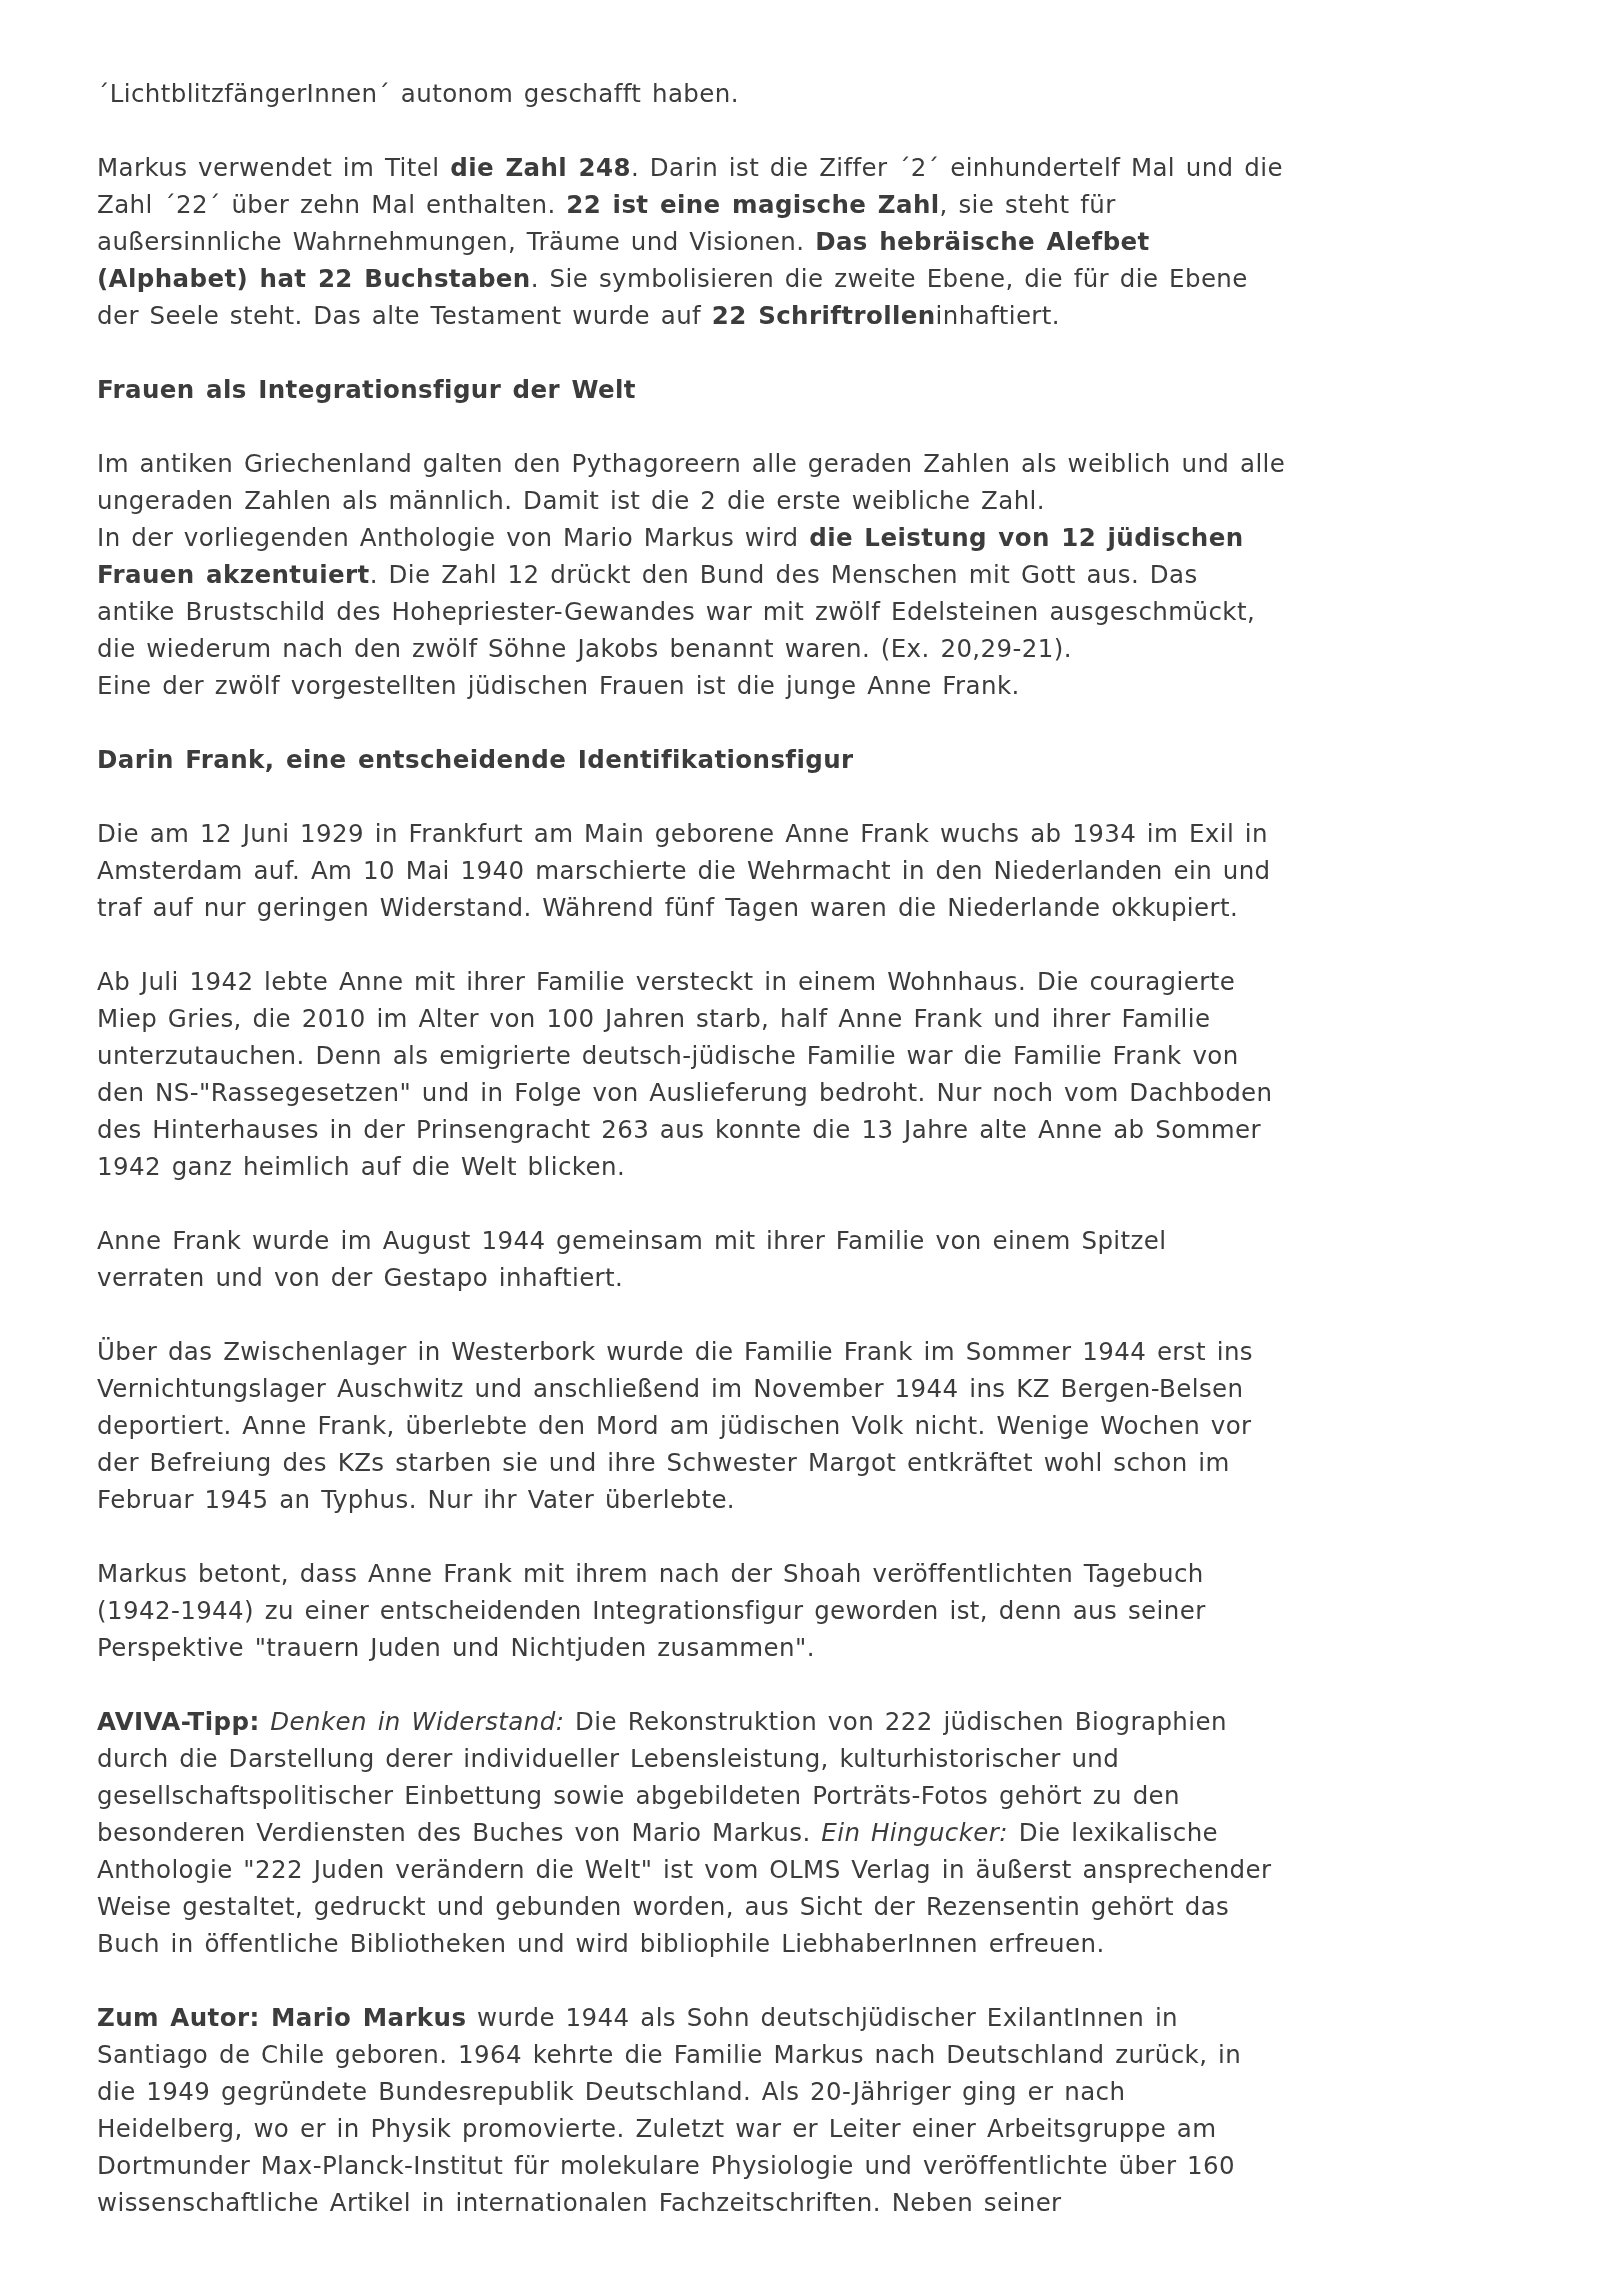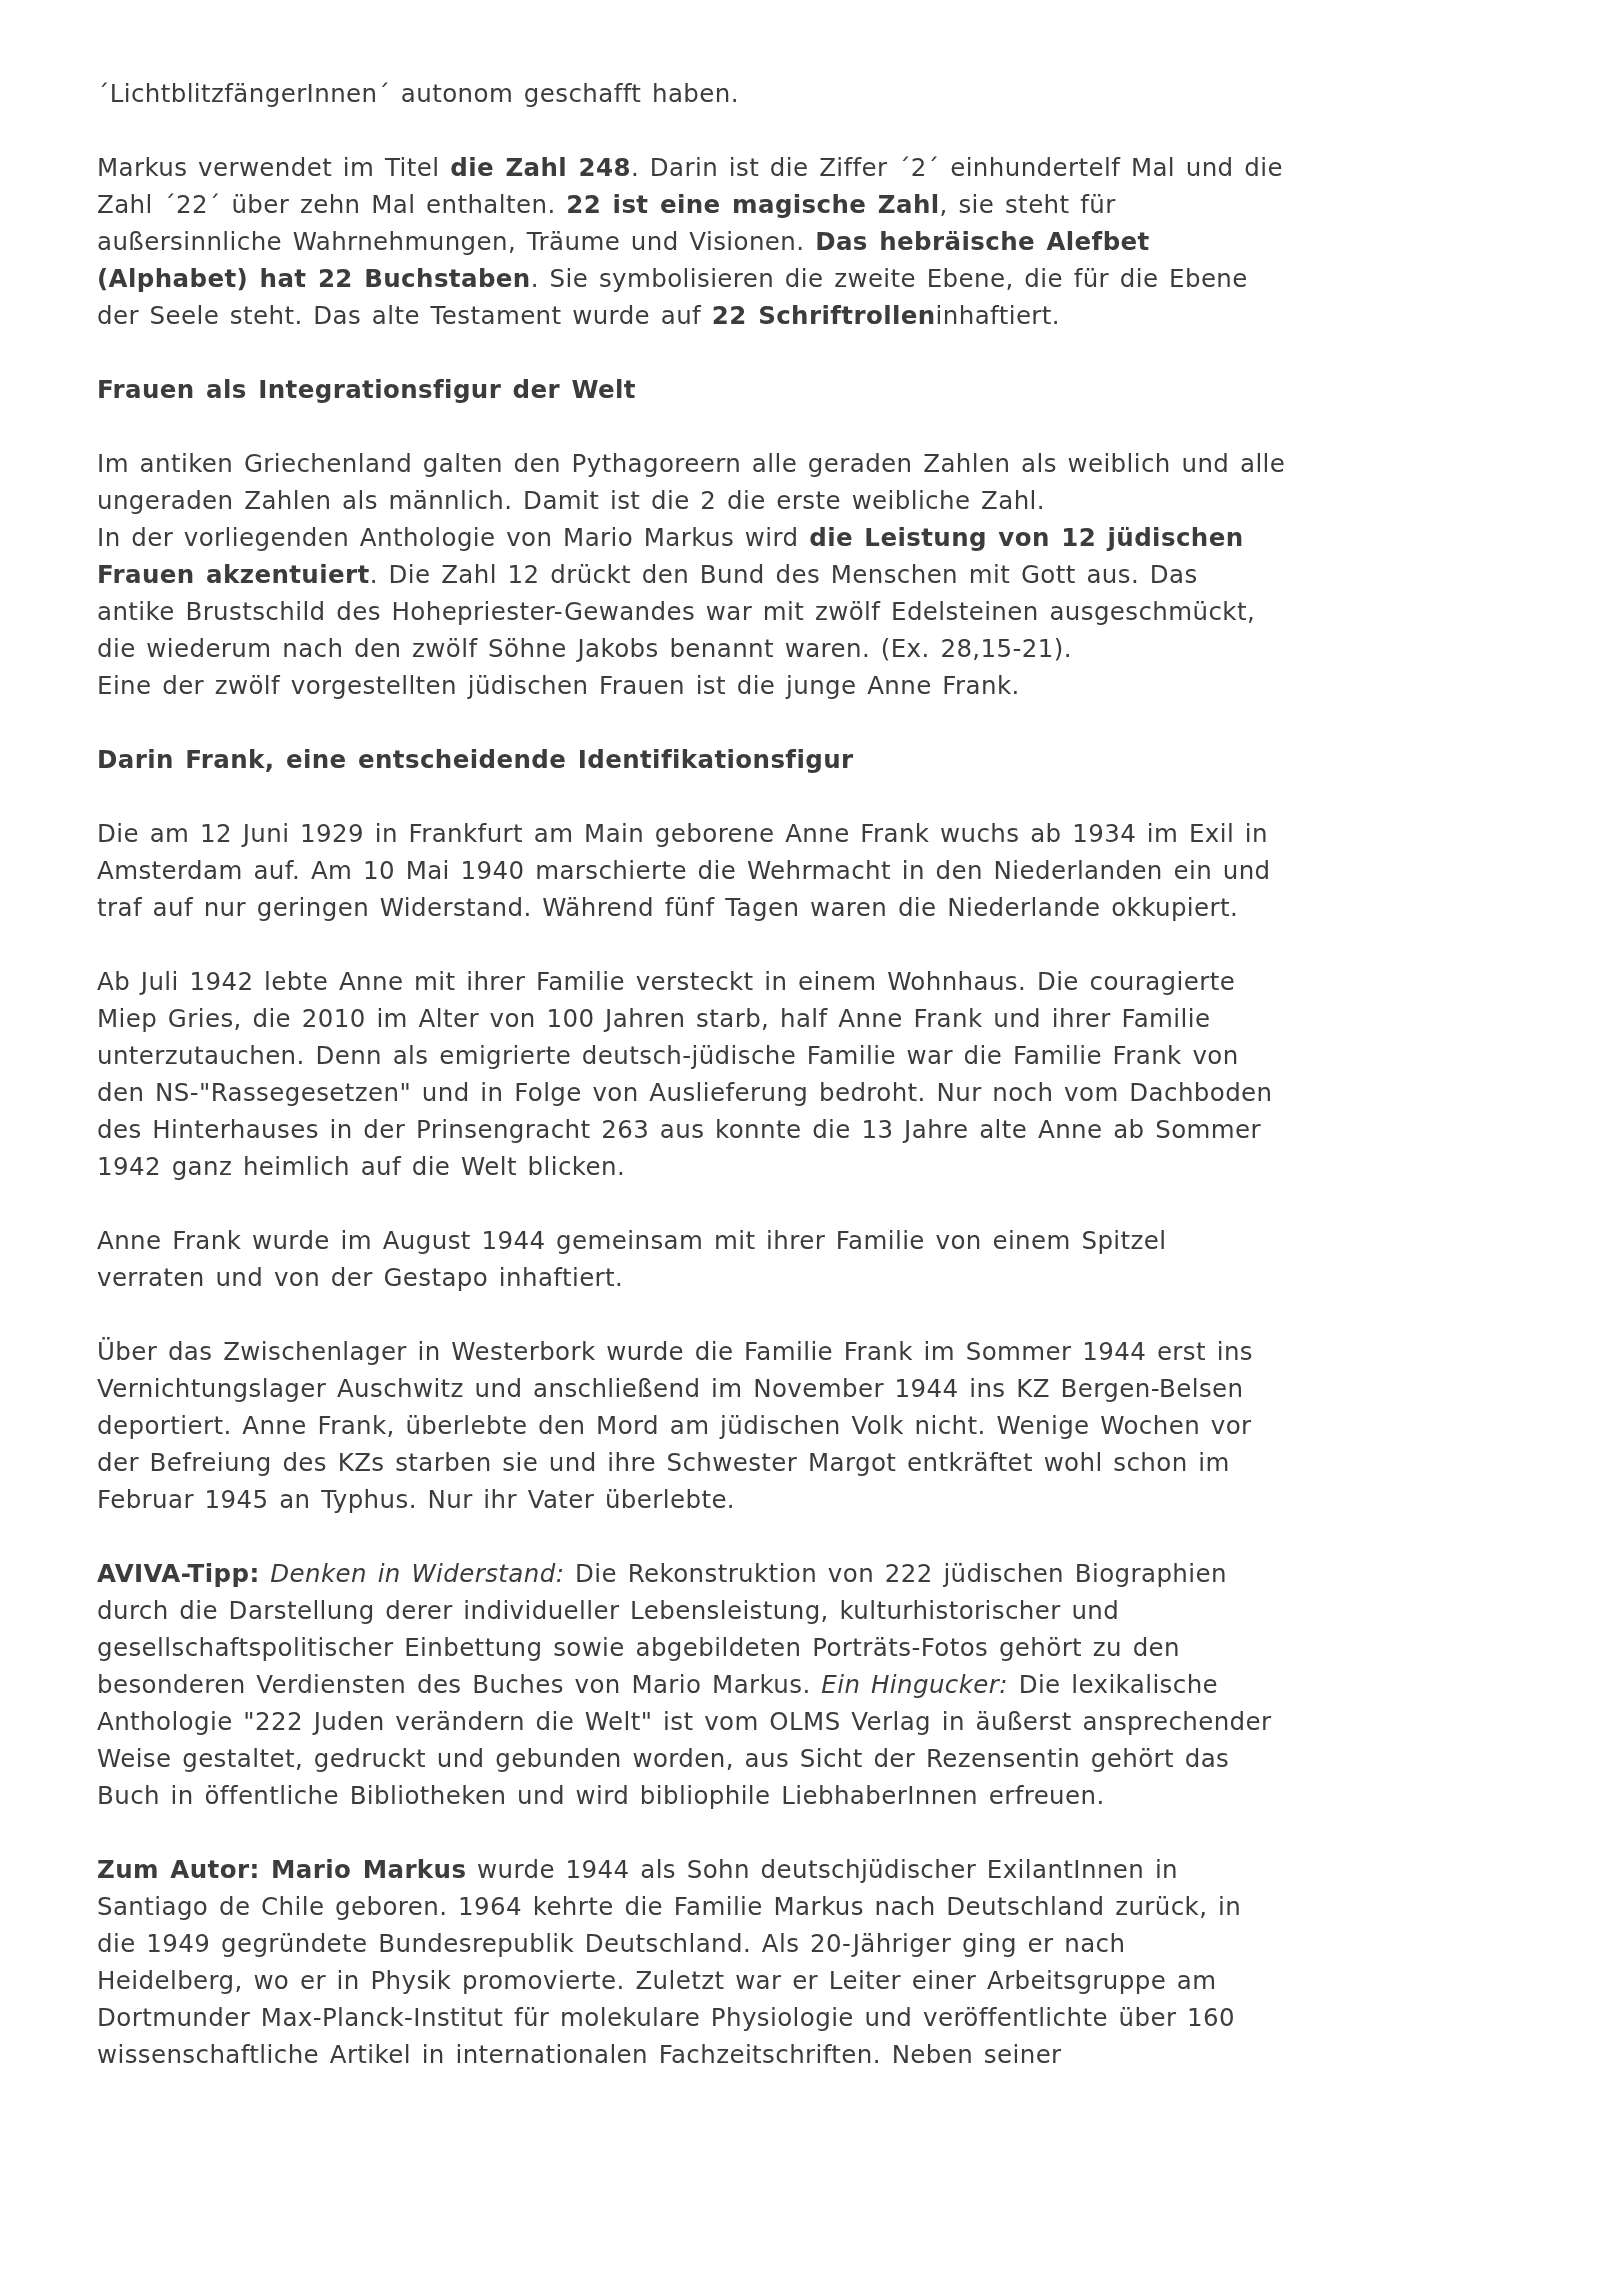--- a/index.html
+++ b/index.html
@@ -47,39 +47,42 @@
 Zahl ´22´ über zehn Mal enthalten. </span><span class="run-bold">22 ist eine magische Zahl</span><span class="run-normal">, sie steht für
 außersinnliche Wahrnehmungen, Träume und Visionen. </span><span class="run-bold">Das hebräische Alefbet
 (Alphabet) hat 22 Buchstaben</span><span class="run-normal">. Sie symbolisieren die zweite Ebene, die für die Ebene
 der Seele steht. Das alte Testament wurde auf </span><span class="run-bold">22 Schriftrollen</span><span class="run-normal">inhaftiert.</span></p>
     <h2><span class="run-bold">Frauen als Integrationsfigur der Welt</span></h2>
     <p><span class="run-normal">Im antiken Griechenland galten den Pythagoreern alle geraden Zahlen als weiblich und alle
 ungeraden Zahlen als männlich. Damit ist die 2 die erste weibliche Zahl.
 In der vorliegenden Anthologie von Mario Markus wird </span><span class="run-bold">die Leistung von 12 jüdischen
 Frauen akzentuiert</span><span class="run-normal">. Die Zahl 12 drückt den Bund des Menschen mit Gott aus. Das
 antike Brustschild des Hohepriester-Gewandes war mit zwölf Edelsteinen ausgeschmückt,
-die wiederum nach den zwölf Söhne Jakobs benannt waren. (Ex. 28,15-21).
+die wiederum nach den zwölf Söhne Jakobs benannt waren. (Ex. 20,29-21).
 Eine der zwölf vorgestellten jüdischen Frauen ist die junge Anne Frank.</span></p>
     <h2><span class="run-bold">Darin Frank, eine entscheidende Identifikationsfigur</span></h2>
     <p><span class="run-normal">Die am 12 Juni 1929 in Frankfurt am Main geborene Anne Frank wuchs ab 1934 im Exil in
 Amsterdam auf. Am 10 Mai 1940 marschierte die Wehrmacht in den Niederlanden ein und
 traf auf nur geringen Widerstand. Während fünf Tagen waren die Niederlande okkupiert.</span></p>
     <p><span class="run-normal">Ab Juli 1942 lebte Anne mit ihrer Familie versteckt in einem Wohnhaus. Die couragierte
 Miep Gries, die 2010 im Alter von 100 Jahren starb, half Anne Frank und ihrer Familie
 unterzutauchen. Denn als emigrierte deutsch-jüdische Familie war die Familie Frank von
 den NS-"Rassegesetzen" und in Folge von Auslieferung bedroht. Nur noch vom Dachboden
 des Hinterhauses in der Prinsengracht 263 aus konnte die 13 Jahre alte Anne ab Sommer
 1942 ganz heimlich auf die Welt blicken.</span></p>
     <p><span class="run-normal">Anne Frank wurde im August 1944 gemeinsam mit ihrer Familie von einem Spitzel
 verraten und von der Gestapo inhaftiert.</span></p>
     <p><span class="run-normal">Über das Zwischenlager in Westerbork wurde die Familie Frank im Sommer 1944 erst ins
 Vernichtungslager Auschwitz und anschließend im November 1944 ins KZ Bergen-Belsen
 deportiert. Anne Frank, überlebte den Mord am jüdischen Volk nicht. Wenige Wochen vor
 der Befreiung des KZs starben sie und ihre Schwester Margot entkräftet wohl schon im
 Februar 1945 an Typhus. Nur ihr Vater überlebte.</span></p>
+    <p><span class="run-normal">Markus betont, dass Anne Frank mit ihrem nach der Shoah veröffentlichten Tagebuch
+(1942-1944) zu einer entscheidenden Integrationsfigur geworden ist, denn aus seiner
+Perspektive "trauern Juden und Nichtjuden zusammen".</span></p>
     <p><span class="run-bold">AVIVA-Tipp:</span><span class="run-normal"> </span><span class="run-italic">Denken in Widerstand:</span><span class="run-normal"> Die Rekonstruktion von 222 jüdischen Biographien
 durch die Darstellung derer individueller Lebensleistung, kulturhistorischer und
 gesellschaftspolitischer Einbettung sowie abgebildeten Porträts-Fotos gehört zu den
 besonderen Verdiensten des Buches von Mario Markus. </span><span class="run-italic">Ein Hingucker:</span><span class="run-normal"> Die lexikalische
 Anthologie "222 Juden verändern die Welt" ist vom OLMS Verlag in äußerst ansprechender
 Weise gestaltet, gedruckt und gebunden worden, aus Sicht der Rezensentin gehört das
 Buch in öffentliche Bibliotheken und wird bibliophile LiebhaberInnen erfreuen.</span></p>
     <p><span class="run-bold">Zum Autor: Mario Markus</span><span class="run-normal"> wurde 1944 als Sohn deutschjüdischer ExilantInnen in
 Santiago de Chile geboren. 1964 kehrte die Familie Markus nach Deutschland zurück, in
 die 1949 gegründete Bundesrepublik Deutschland. Als 20-Jähriger ging er nach

